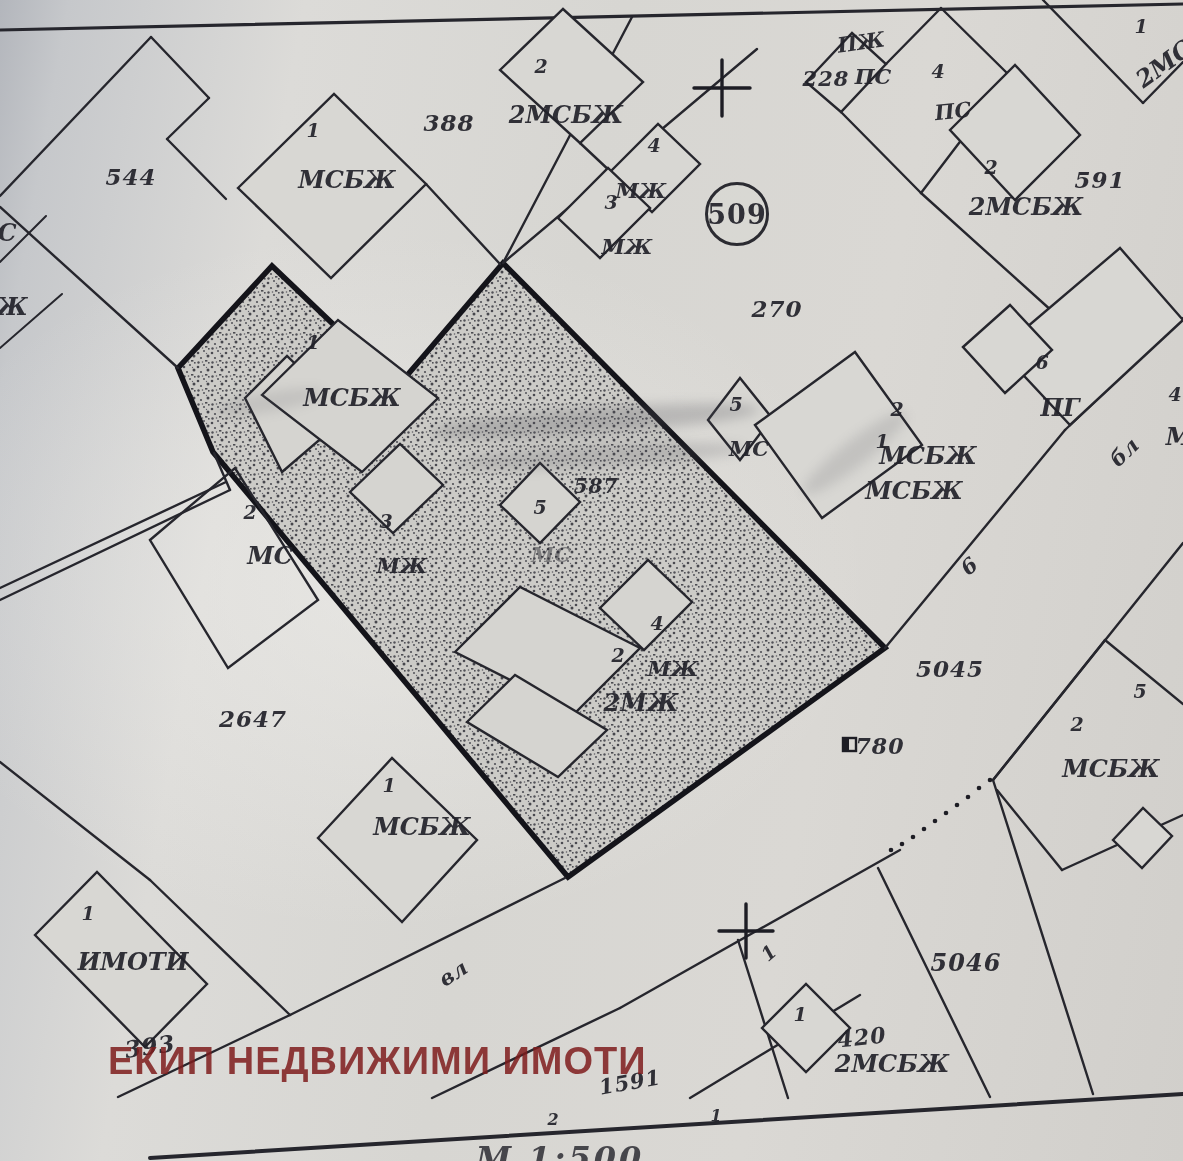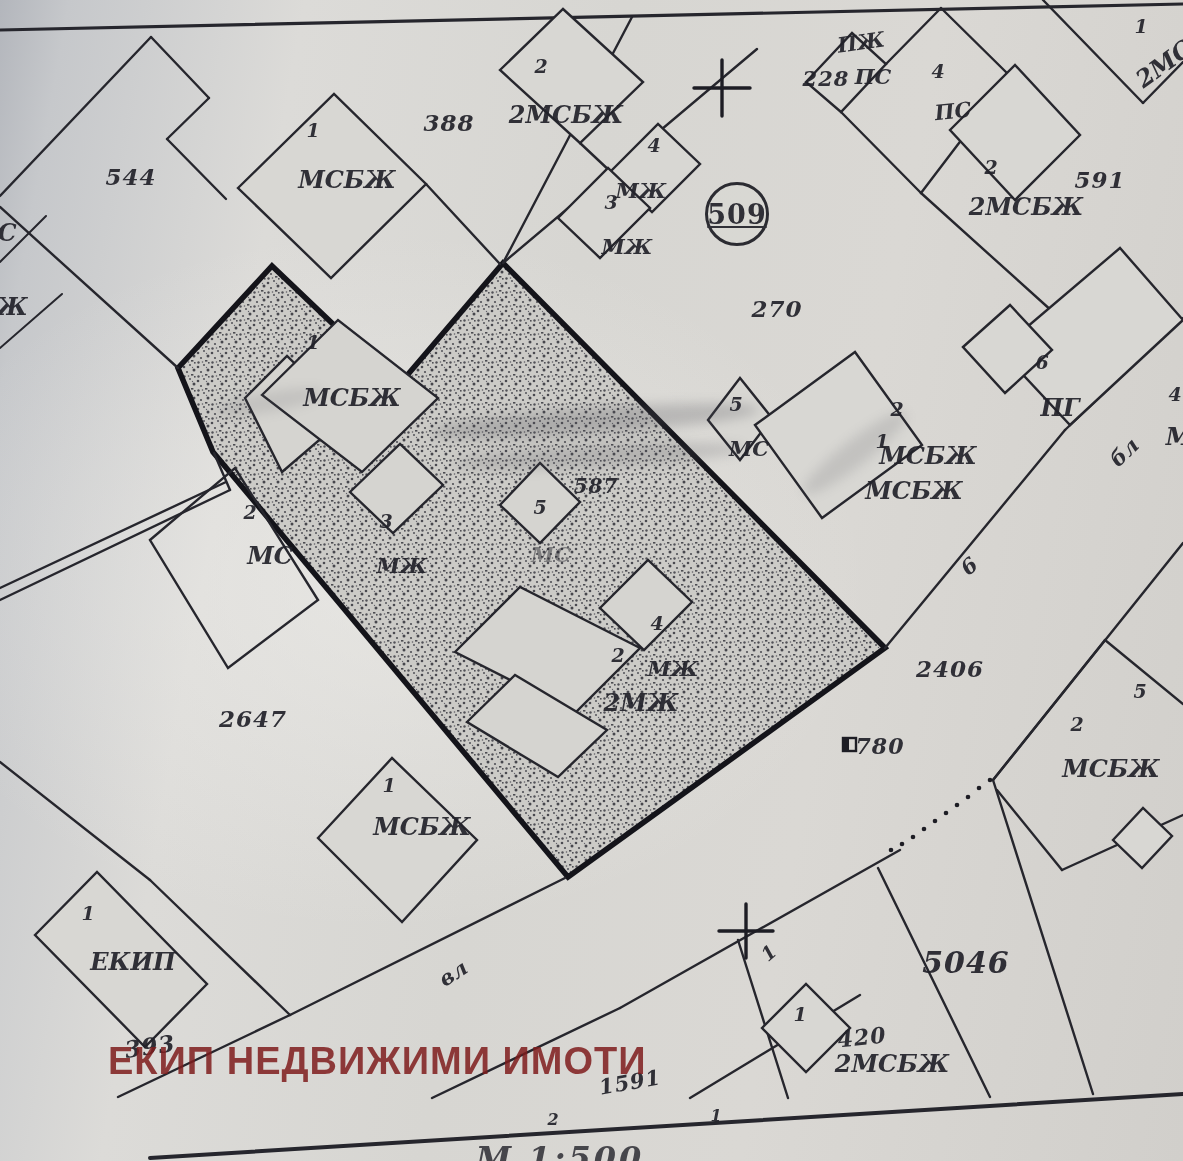--- a/index.html
+++ b/index.html
@@ -21,21 +21,20 @@
   .lbl.type{font-size:24px;}
   .lbl.num{font-size:19px;}
   .lbl.road{font-size:21px;}
   .lbl.scale{font-size:32px;letter-spacing:3px;opacity:.8;}
   .lbl.faint{opacity:.45;}
   .lbl.circle{
     font-style:normal;font-size:27px;letter-spacing:1px;
     border:3.5px solid #1d1d24;border-radius:50%;
     width:58px;height:58px;display:flex;align-items:center;justify-content:center;
     background:rgba(218,217,213,0.35);
-    text-decoration:underline;
   }
   .smudge{position:absolute;background:#55555c;filter:blur(6px);border-radius:50%;}
   #watermark{
     position:absolute;left:108px;top:1040px;
     font-family:"Liberation Sans",sans-serif;font-weight:700;
     font-size:38px;letter-spacing:1px;white-space:nowrap;opacity:.85;
   }
 </style>
 </head>
 <body>
@@ -179,22 +178,22 @@
 
   <div id="labels">
       <span class="lbl parcel" style="left: 131px; top: 176px; transform: translate(-50%, -50%);">544</span>
       <span class="lbl parcel" style="left: 449px; top: 122px; transform: translate(-50%, -50%);">388</span>
       <span class="lbl parcel" style="left: 826px; top: 78px; font-size: 21px; transform: translate(-50%, -50%);">228</span>
       <span class="lbl parcel" style="left: 1100px; top: 179px; transform: translate(-50%, -50%);">591</span>
       <span class="lbl parcel" style="left: 777px; top: 308px; transform: translate(-50%, -50%);">270</span>
       <span class="lbl parcel" style="left: 596px; top: 486px; font-size: 20px; transform: translate(-50%, -50%);">587</span>
       <span class="lbl parcel" style="left: 253px; top: 718px; transform: translate(-50%, -50%);">2647</span>
       <span class="lbl parcel" style="left: 150px; top: 1046px; transform: translate(-50%, -50%) rotate(-8deg);">393</span>
-      <span class="lbl parcel" style="left: 950px; top: 668px; transform: translate(-50%, -50%);">2406</span>
-      <span class="lbl parcel" style="left: 966px; top: 963px; font-size: 30px; transform: translate(-50%, -50%);">5046</span>
+      <span class="lbl parcel" style="left: 950px; top: 668px; transform: translate(-50%, -50%);">5045</span>
+      <span class="lbl parcel" style="left: 966px; top: 963px; font-size: 24px; transform: translate(-50%, -50%);">5046</span>
       <span class="lbl parcel" style="left: 862px; top: 1037px; font-size: 22px; transform: translate(-50%, -50%) rotate(-6deg);">420</span>
       <span class="lbl parcel" style="left: 630px; top: 1082px; font-size: 21px; transform: translate(-50%, -50%) rotate(-10deg);">1591</span>
       <span class="lbl parcel" style="left: 880px; top: 746px; font-size: 22px; transform: translate(-50%, -50%);">780</span>
       <span class="lbl type" style="left: 347px; top: 180px; transform: translate(-50%, -50%);">МСБЖ</span>
       <span class="lbl type" style="left: 566px; top: 115px; transform: translate(-50%, -50%);">2МСБЖ</span>
       <span class="lbl type" style="left: 641px; top: 190px; font-size: 21px; transform: translate(-50%, -50%);">МЖ</span>
       <span class="lbl type" style="left: 627px; top: 246px; font-size: 21px; transform: translate(-50%, -50%);">МЖ</span>
       <span class="lbl type" style="left: 861px; top: 42px; font-size: 21px; transform: translate(-50%, -50%) rotate(-8deg);">ПЖ</span>
       <span class="lbl type" style="left: 873px; top: 76px; font-size: 21px; transform: translate(-50%, -50%);">ПС</span>
       <span class="lbl type" style="left: 953px; top: 111px; font-size: 21px; transform: translate(-50%, -50%) rotate(-6deg);">ПС</span>
@@ -205,21 +204,21 @@
       <span class="lbl type" style="left: 914px; top: 491px; transform: translate(-50%, -50%);">МСБЖ</span>
       <span class="lbl type" style="left: 1060px; top: 408px; transform: translate(-50%, -50%);">ПГ</span>
       <span class="lbl type" style="left: 352px; top: 398px; transform: translate(-50%, -50%);">МСБЖ</span>
       <span class="lbl type" style="left: 270px; top: 556px; transform: translate(-50%, -50%);">МС</span>
       <span class="lbl type" style="left: 402px; top: 565px; font-size: 21px; transform: translate(-50%, -50%);">МЖ</span>
       <span class="lbl type faint" style="left: 551px; top: 554px; font-size: 21px; transform: translate(-50%, -50%);">МС</span>
       <span class="lbl type" style="left: 673px; top: 668px; font-size: 21px; transform: translate(-50%, -50%);">МЖ</span>
       <span class="lbl type" style="left: 641px; top: 703px; transform: translate(-50%, -50%);">2МЖ</span>
       <span class="lbl type" style="left: 1111px; top: 769px; transform: translate(-50%, -50%);">МСБЖ</span>
       <span class="lbl type" style="left: 422px; top: 827px; transform: translate(-50%, -50%);">МСБЖ</span>
-      <span class="lbl type" style="left: 133px; top: 962px; transform: translate(-50%, -50%);">ЕКИП</span>
+      <span class="lbl type" style="left: 133px; top: 962px; transform: translate(-50%, -50%);">ИМОТИ</span>
       <span class="lbl type" style="left: 892px; top: 1064px; transform: translate(-50%, -50%);">2МСБЖ</span>
       <span class="lbl type" style="left: 7px; top: 233px; transform: translate(-50%, -50%);">С</span>
       <span class="lbl type" style="left: 12px; top: 307px; transform: translate(-50%, -50%);">Ж</span>
       <span class="lbl type" style="left: 1179px; top: 437px; transform: translate(-50%, -50%);">М</span>
       <span class="lbl num" style="left: 313px; top: 130px; transform: translate(-50%, -50%);">1</span>
       <span class="lbl num" style="left: 541px; top: 66px; transform: translate(-50%, -50%);">2</span>
       <span class="lbl num" style="left: 654px; top: 145px; transform: translate(-50%, -50%);">4</span>
       <span class="lbl num" style="left: 611px; top: 202px; transform: translate(-50%, -50%);">3</span>
       <span class="lbl num" style="left: 938px; top: 71px; transform: translate(-50%, -50%);">4</span>
       <span class="lbl num" style="left: 991px; top: 167px; transform: translate(-50%, -50%);">2</span>

